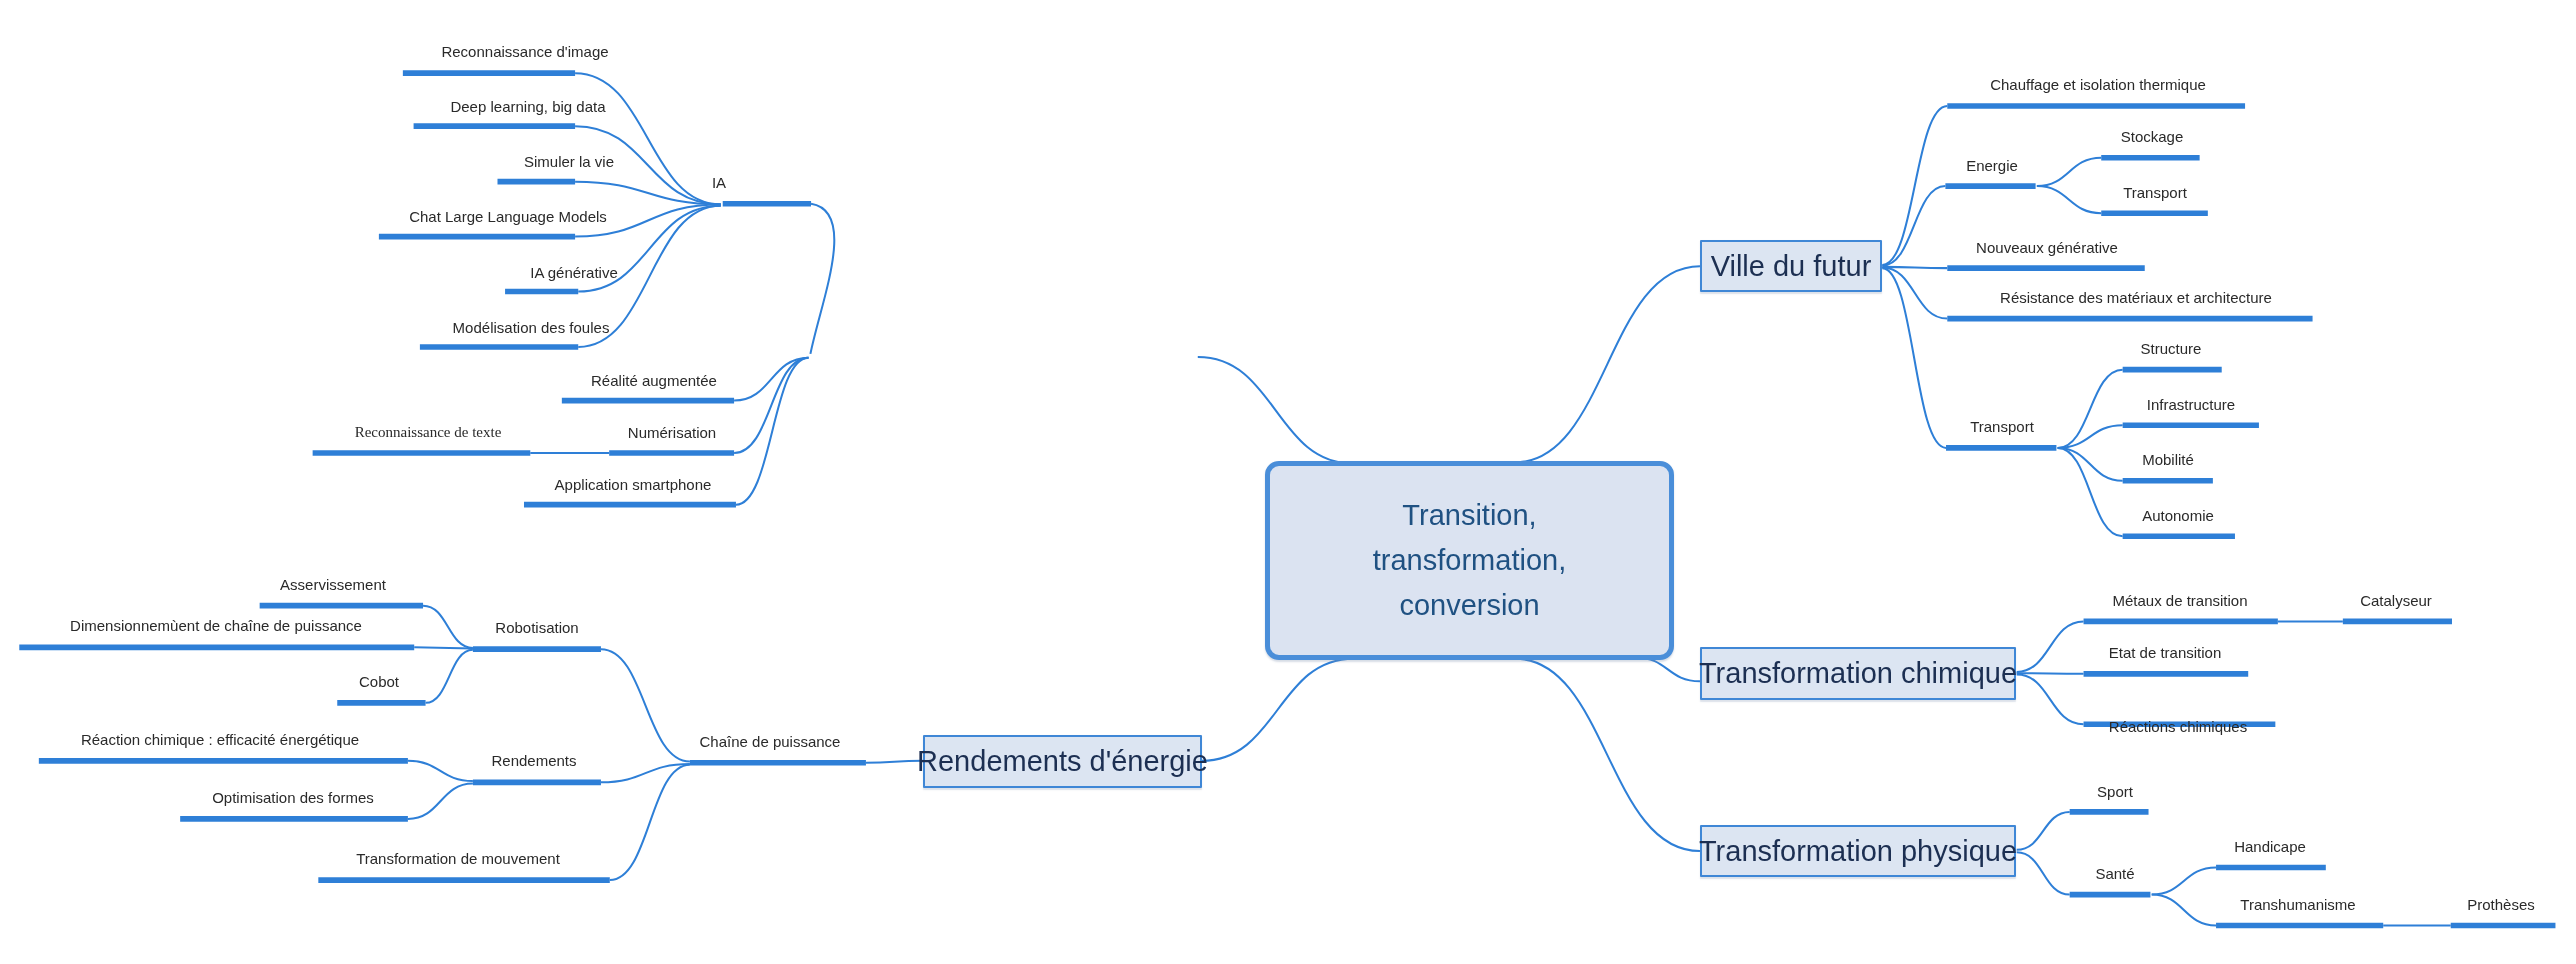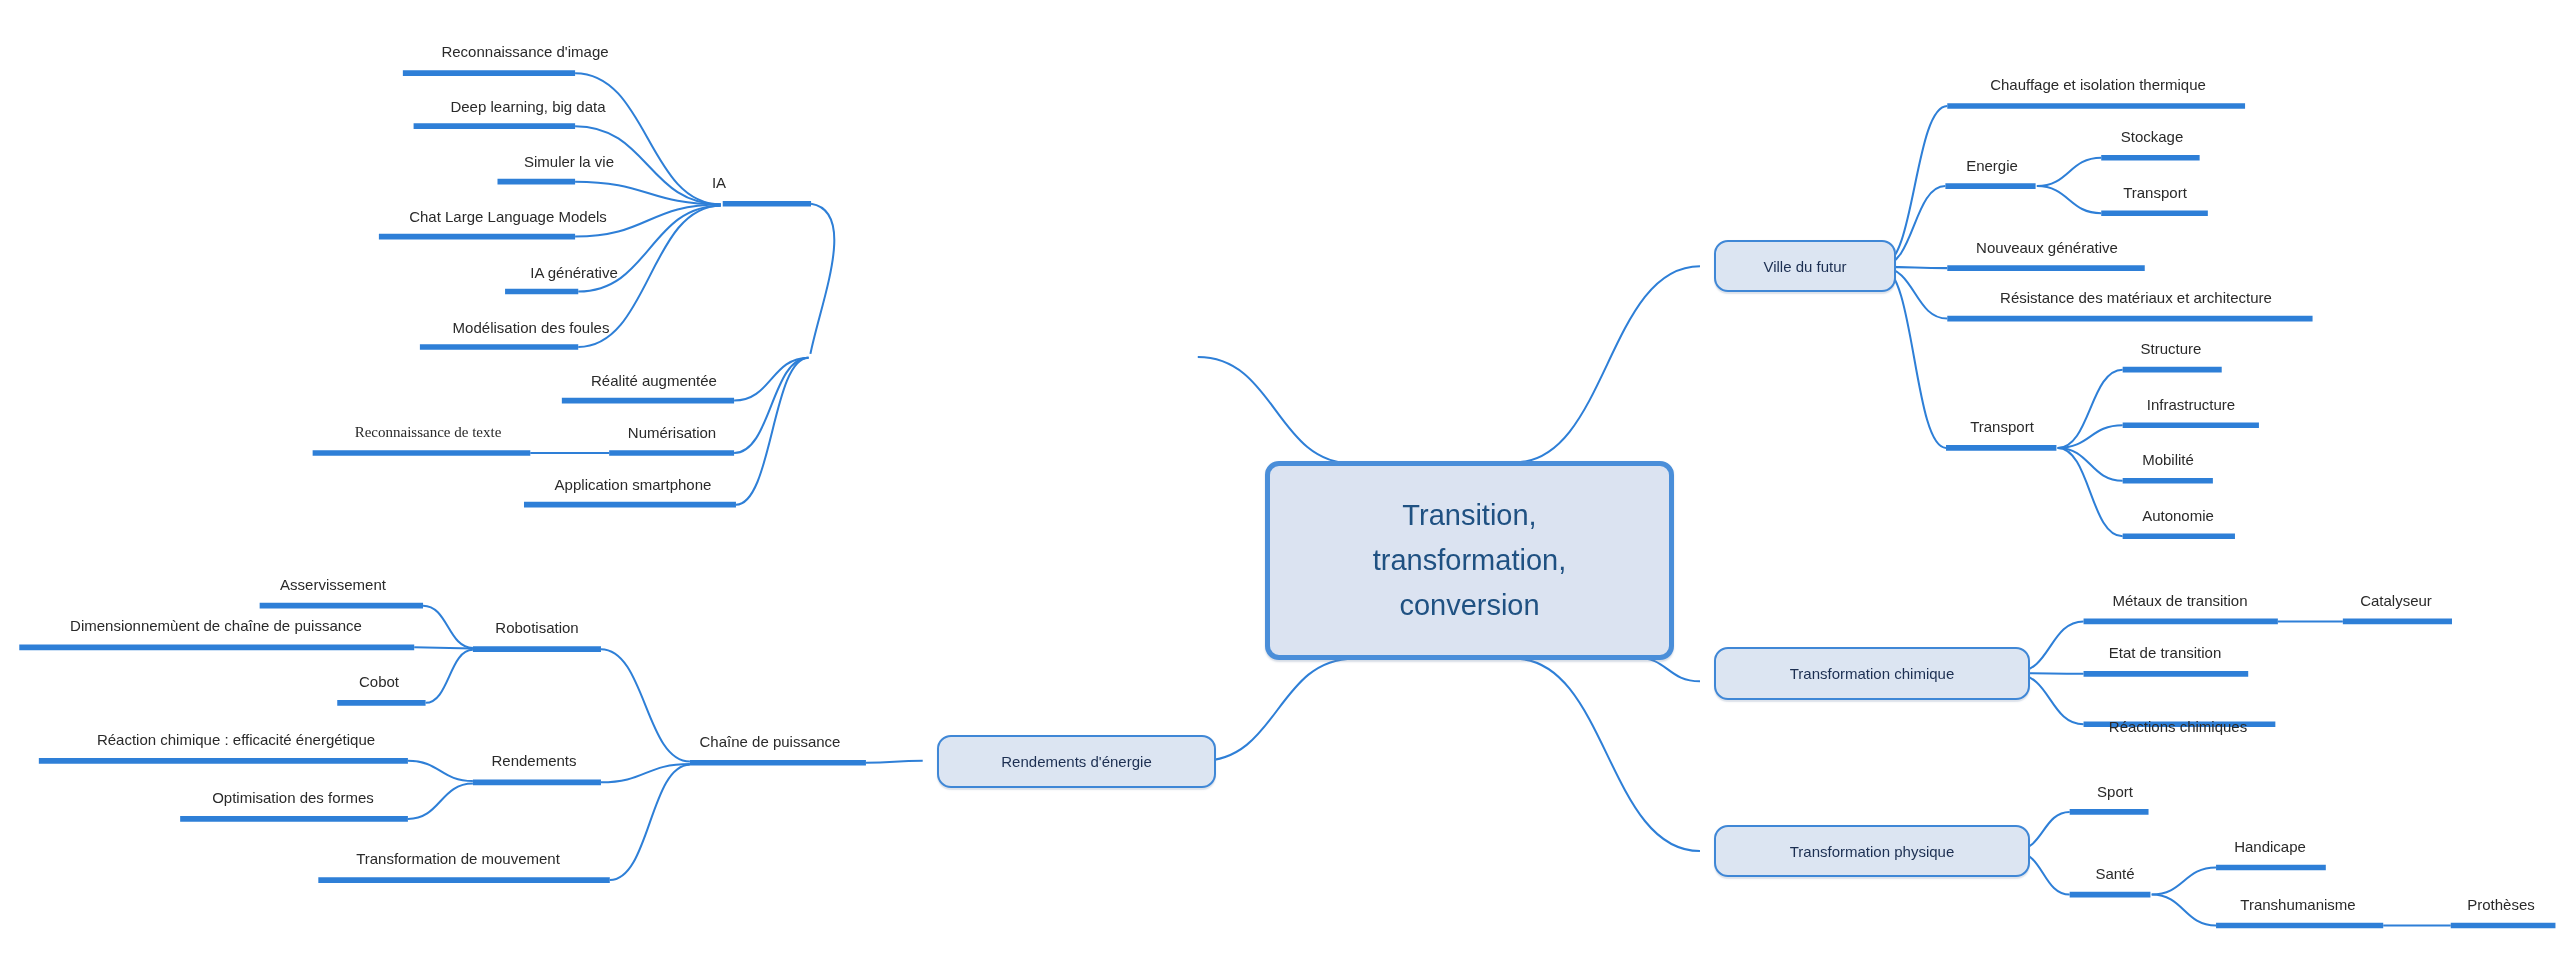--- a/index.html
+++ b/index.html
@@ -20,27 +20,26 @@
     white-space:nowrap;
     font-size:15px;
     line-height:1.15;
     color:var(--leaf-text);
   }
   .box-node{
     position:absolute;
     display:flex;align-items:center;justify-content:center;
     box-sizing:border-box;
     white-space:nowrap;
-    font-size:15px;
+    font-size:29px;
     color:var(--box-text);
     background:var(--box-fill);
     border:2.5px solid var(--box-border);
-    border-radius:14px;
+    border-radius:1px;
     box-shadow:0 1.3px 1.3px rgba(120,140,170,0.25);
-    margin-left:14px;
   }
   .root-node{
     position:absolute;
     display:flex;align-items:center;justify-content:center;
     box-sizing:border-box;
     text-align:center;
     font-size:29px;
     line-height:1.55;
     color:var(--root-text);
     background:var(--root-fill);
@@ -158,21 +157,21 @@
       <div class="leaf-label" style="left: 672px; top: 424px;">Numérisation</div>
       <div class="leaf-label" style="left: 428px; top: 424px; font-family: Liberation Serif, serif;">Reconnaissance de texte</div>
       <div class="leaf-label" style="left: 633px; top: 476px;">Application smartphone</div>
       <div class="box-node" style="left: 923px; top: 735px; width: 279px; height: 53px;">Rendements d'énergie</div>
       <div class="leaf-label" style="left: 770px; top: 733px;">Chaîne de puissance</div>
       <div class="leaf-label" style="left: 537px; top: 619px;">Robotisation</div>
       <div class="leaf-label" style="left: 333px; top: 576px;">Asservissement</div>
       <div class="leaf-label" style="left: 216px; top: 617px;">Dimensionnemùent de chaîne de puissance</div>
       <div class="leaf-label" style="left: 379px; top: 673px;">Cobot</div>
       <div class="leaf-label" style="left: 534px; top: 752px;">Rendements</div>
-      <div class="leaf-label" style="left: 236px; top: 731px;">Réaction chimique : efficacité énergétique</div>
+      <div class="leaf-label" style="left: 220px; top: 731px;">Réaction chimique : efficacité énergétique</div>
       <div class="leaf-label" style="left: 293px; top: 789px;">Optimisation des formes</div>
       <div class="leaf-label" style="left: 458px; top: 850px;">Transformation de mouvement</div>
       <div class="box-node" style="left: 1700px; top: 240px; width: 182px; height: 52px;">Ville du futur</div>
       <div class="leaf-label" style="left: 2098px; top: 76px;">Chauffage et isolation thermique</div>
       <div class="leaf-label" style="left: 1992px; top: 157px;">Energie</div>
       <div class="leaf-label" style="left: 2152px; top: 128px;">Stockage</div>
       <div class="leaf-label" style="left: 2155px; top: 184px;">Transport</div>
       <div class="leaf-label" style="left: 2047px; top: 239px;">Nouveaux générative</div>
       <div class="leaf-label" style="left: 2136px; top: 289px;">Résistance des matériaux et architecture</div>
       <div class="leaf-label" style="left: 2002px; top: 418px;">Transport</div>

